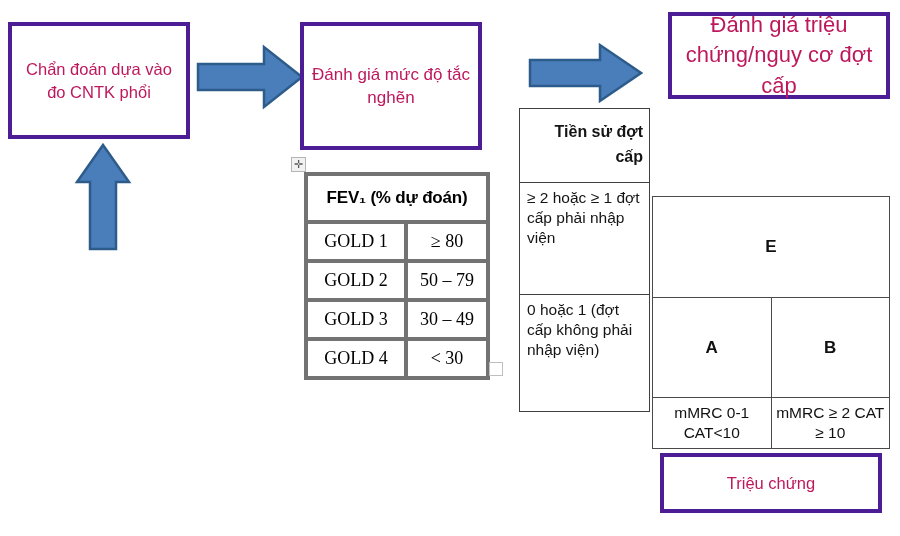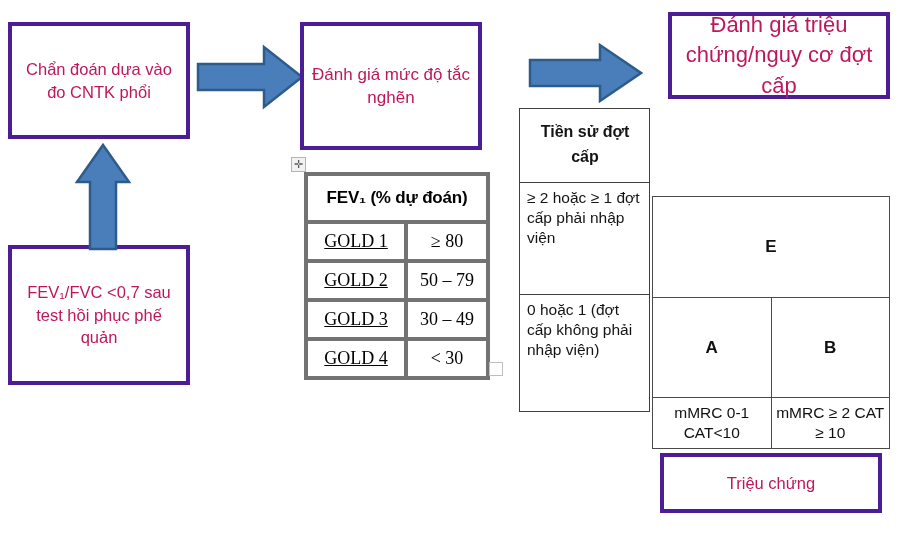--- a/index.html
+++ b/index.html
@@ -66,21 +66,21 @@
     font-size: 17px;
     height: 44px;
     letter-spacing: -0.2px;
   }
   #fev-table .gold-label,
   #fev-table .gold-value {
     font-family: "Liberation Serif", serif;
     font-size: 18px;
     height: 35px;
   }
-  #fev-table .gold-label { width: 55%; text-decoration: underline; }
+  #fev-table .gold-label { width: 55%; }
   #fev-table .gold-value { width: 45%; }
 
   
   #table-move-handle {
     position: absolute;
     left: 291px;
     top: 157px;
     width: 15px;
     height: 15px;
     box-sizing: border-box;
@@ -116,21 +116,21 @@
     border: 1px solid #3f3f3f;
     vertical-align: top;
     padding: 5px 6px 6px 7px;
     color: #141414;
     font-family: "Liberation Sans", sans-serif;
     font-size: 15.5px;
     line-height: 1.30;
   }
   #history-table .hist-head {
     font-weight: bold;
-    text-align: center;
+    text-align: right;
     font-size: 16px;
     height: 62px;
     vertical-align: middle;
     line-height: 1.55;
   }
   #history-table .hist-cell-high { height: 100px; }
   #history-table .hist-cell-low  { height: 105px; }
 
   
   #abe-grid {
@@ -160,23 +160,20 @@
 </style>
 </head>
 <body>
 
 <div id="canvas">
 
   <div class="flowbox" id="box-diagnosis">
     <span class="txt">Chẩn đoán dựa vào đo CNTK phổi</span>
   </div>
 
-  <div class="flowbox" id="box-criteria" style="left:8px; top:245px; width:182px; height:140px; font-size:16.5px;">
-    <span class="txt">FEV₁/FVC &lt;0,7 sau test hồi phục phế quản</span>
-  </div>
 
   <div class="arrow" id="arrow-up-1">
     <svg viewBox="0 0 58 110" width="58" height="110">
       <polygon points="29,3 55,40 42,40 42,107 16,107 16,40 3,40" fill="#4a7ebb" stroke="#2e5c8a" stroke-width="2.5" stroke-linejoin="miter"></polygon>
     </svg>
   </div>
 
   <div class="arrow" id="arrow-right-1">
     <svg viewBox="0 0 108 66" width="108" height="66">
       <polygon points="2,20 68,20 68,3 106,33 68,63 68,46 2,46" fill="#4a7ebb" stroke="#2e5c8a" stroke-width="2.5" stroke-linejoin="miter"></polygon>

